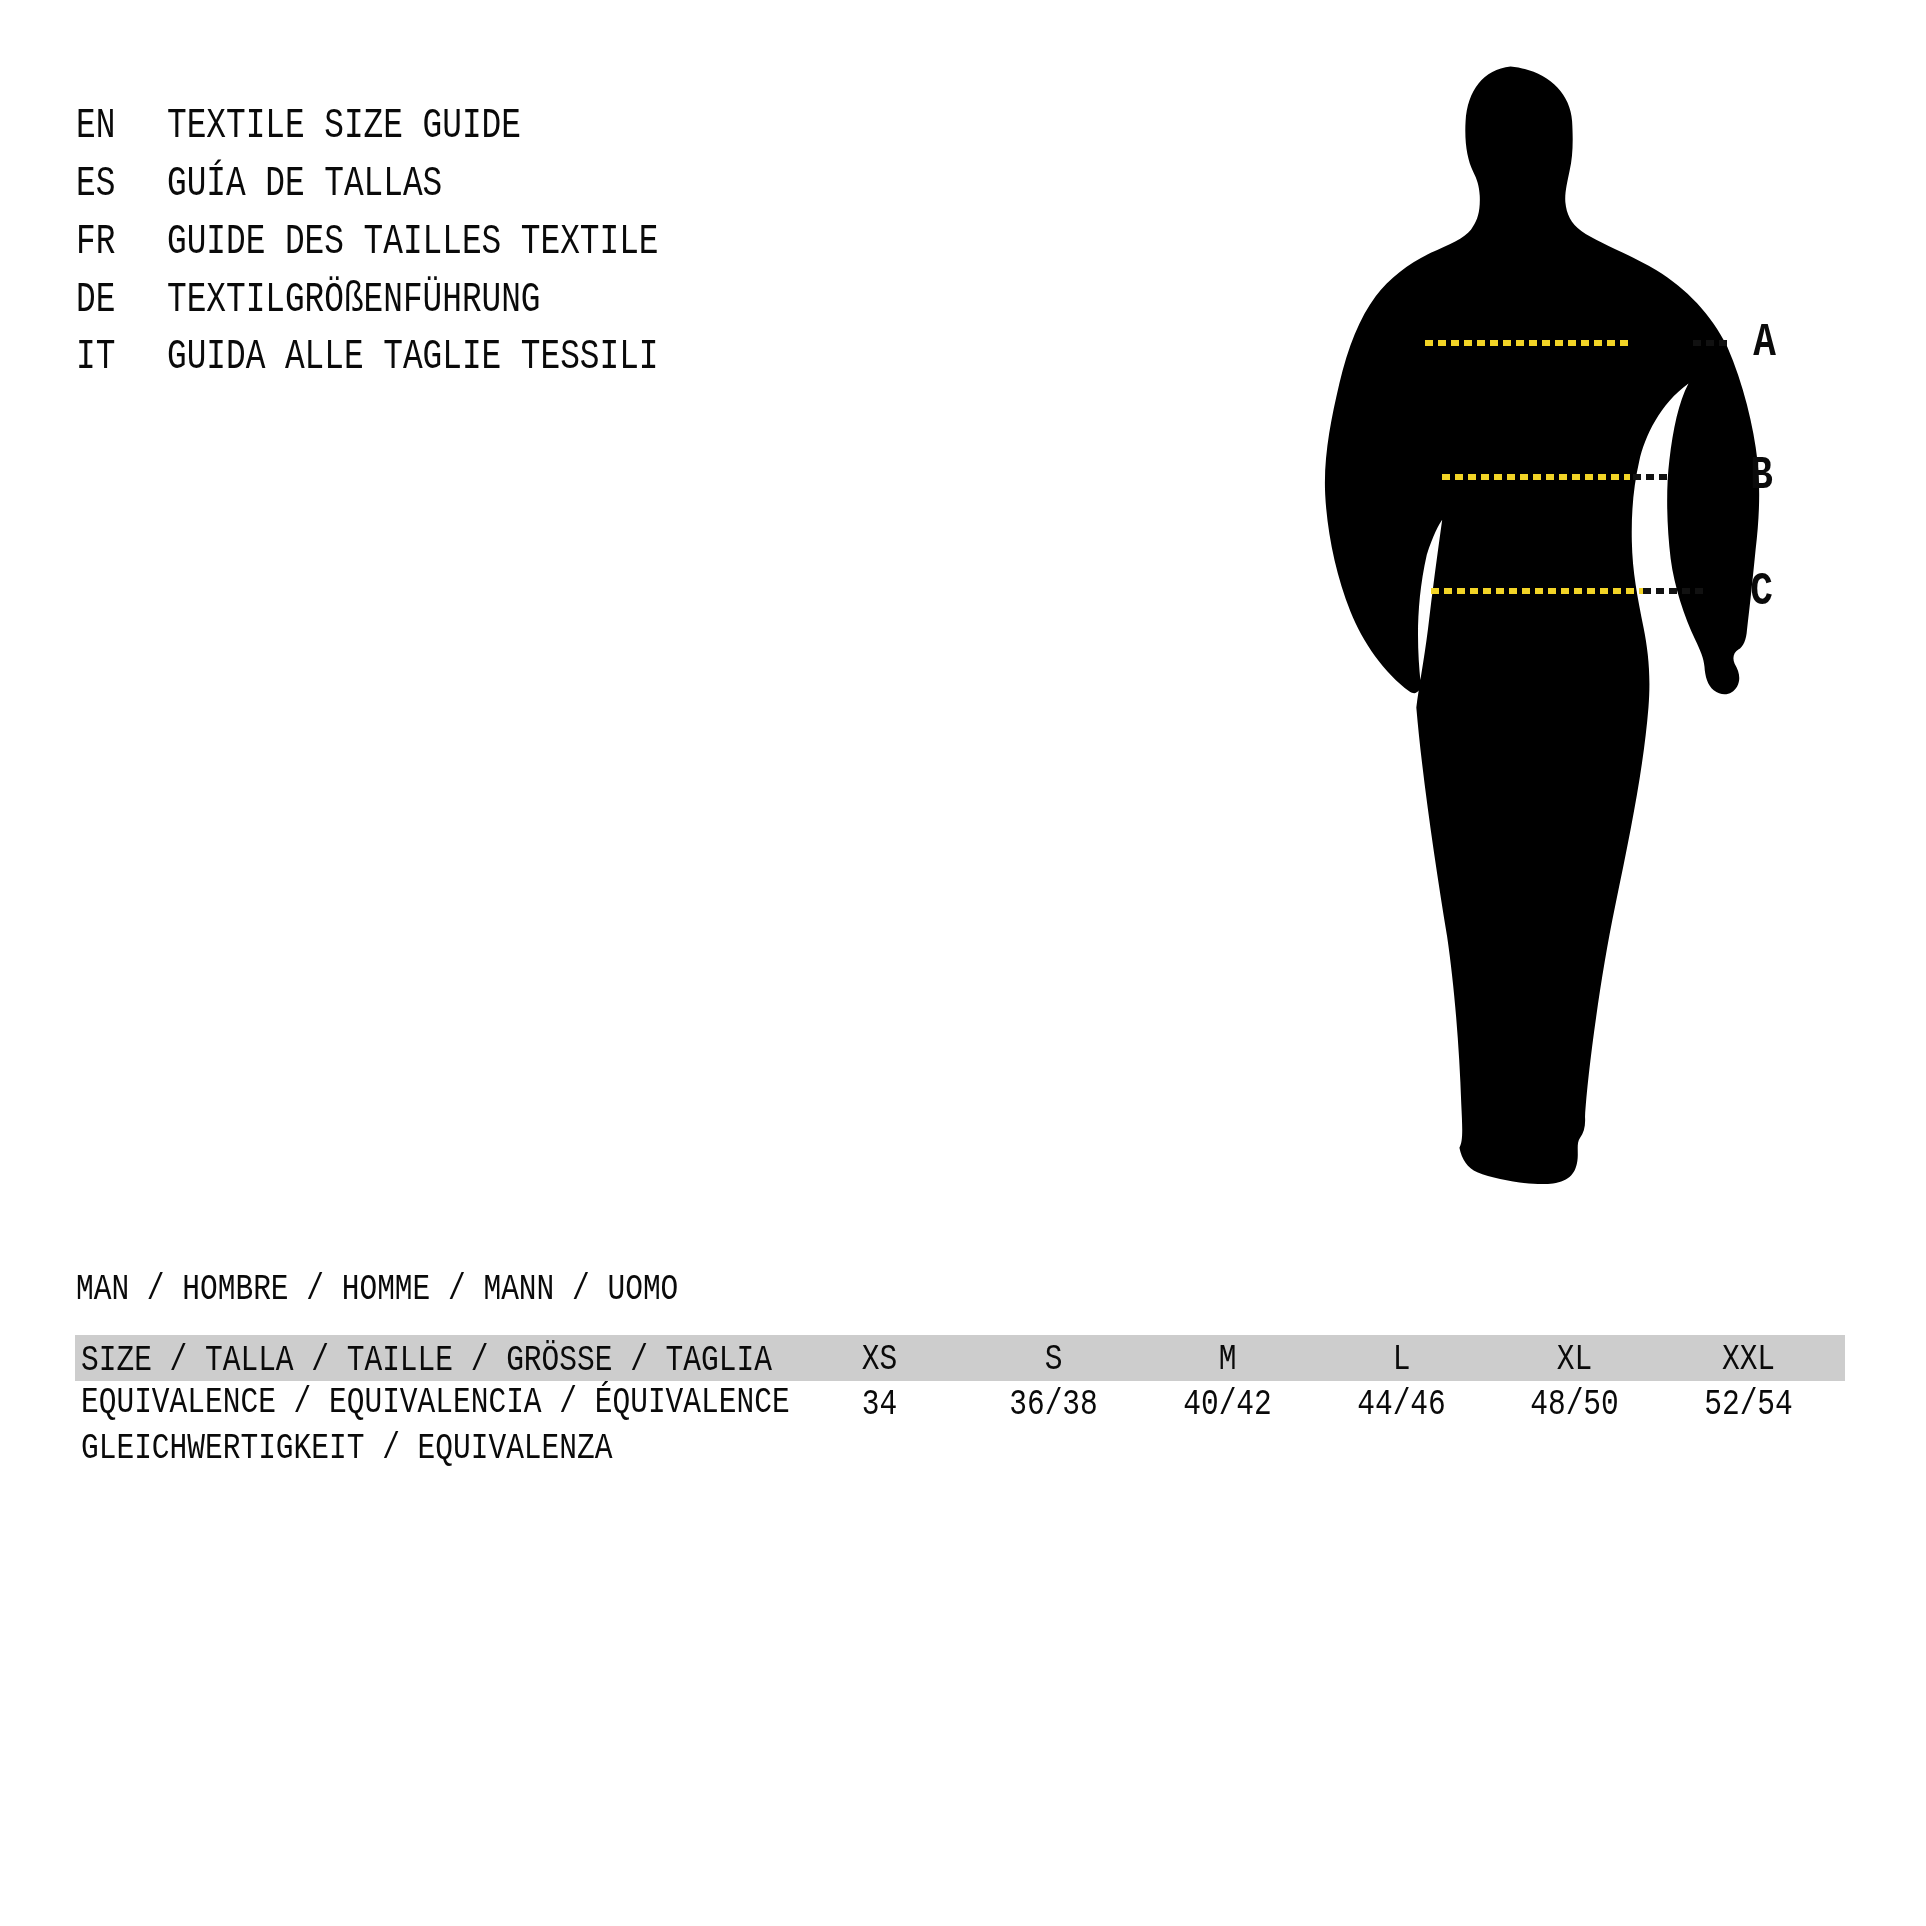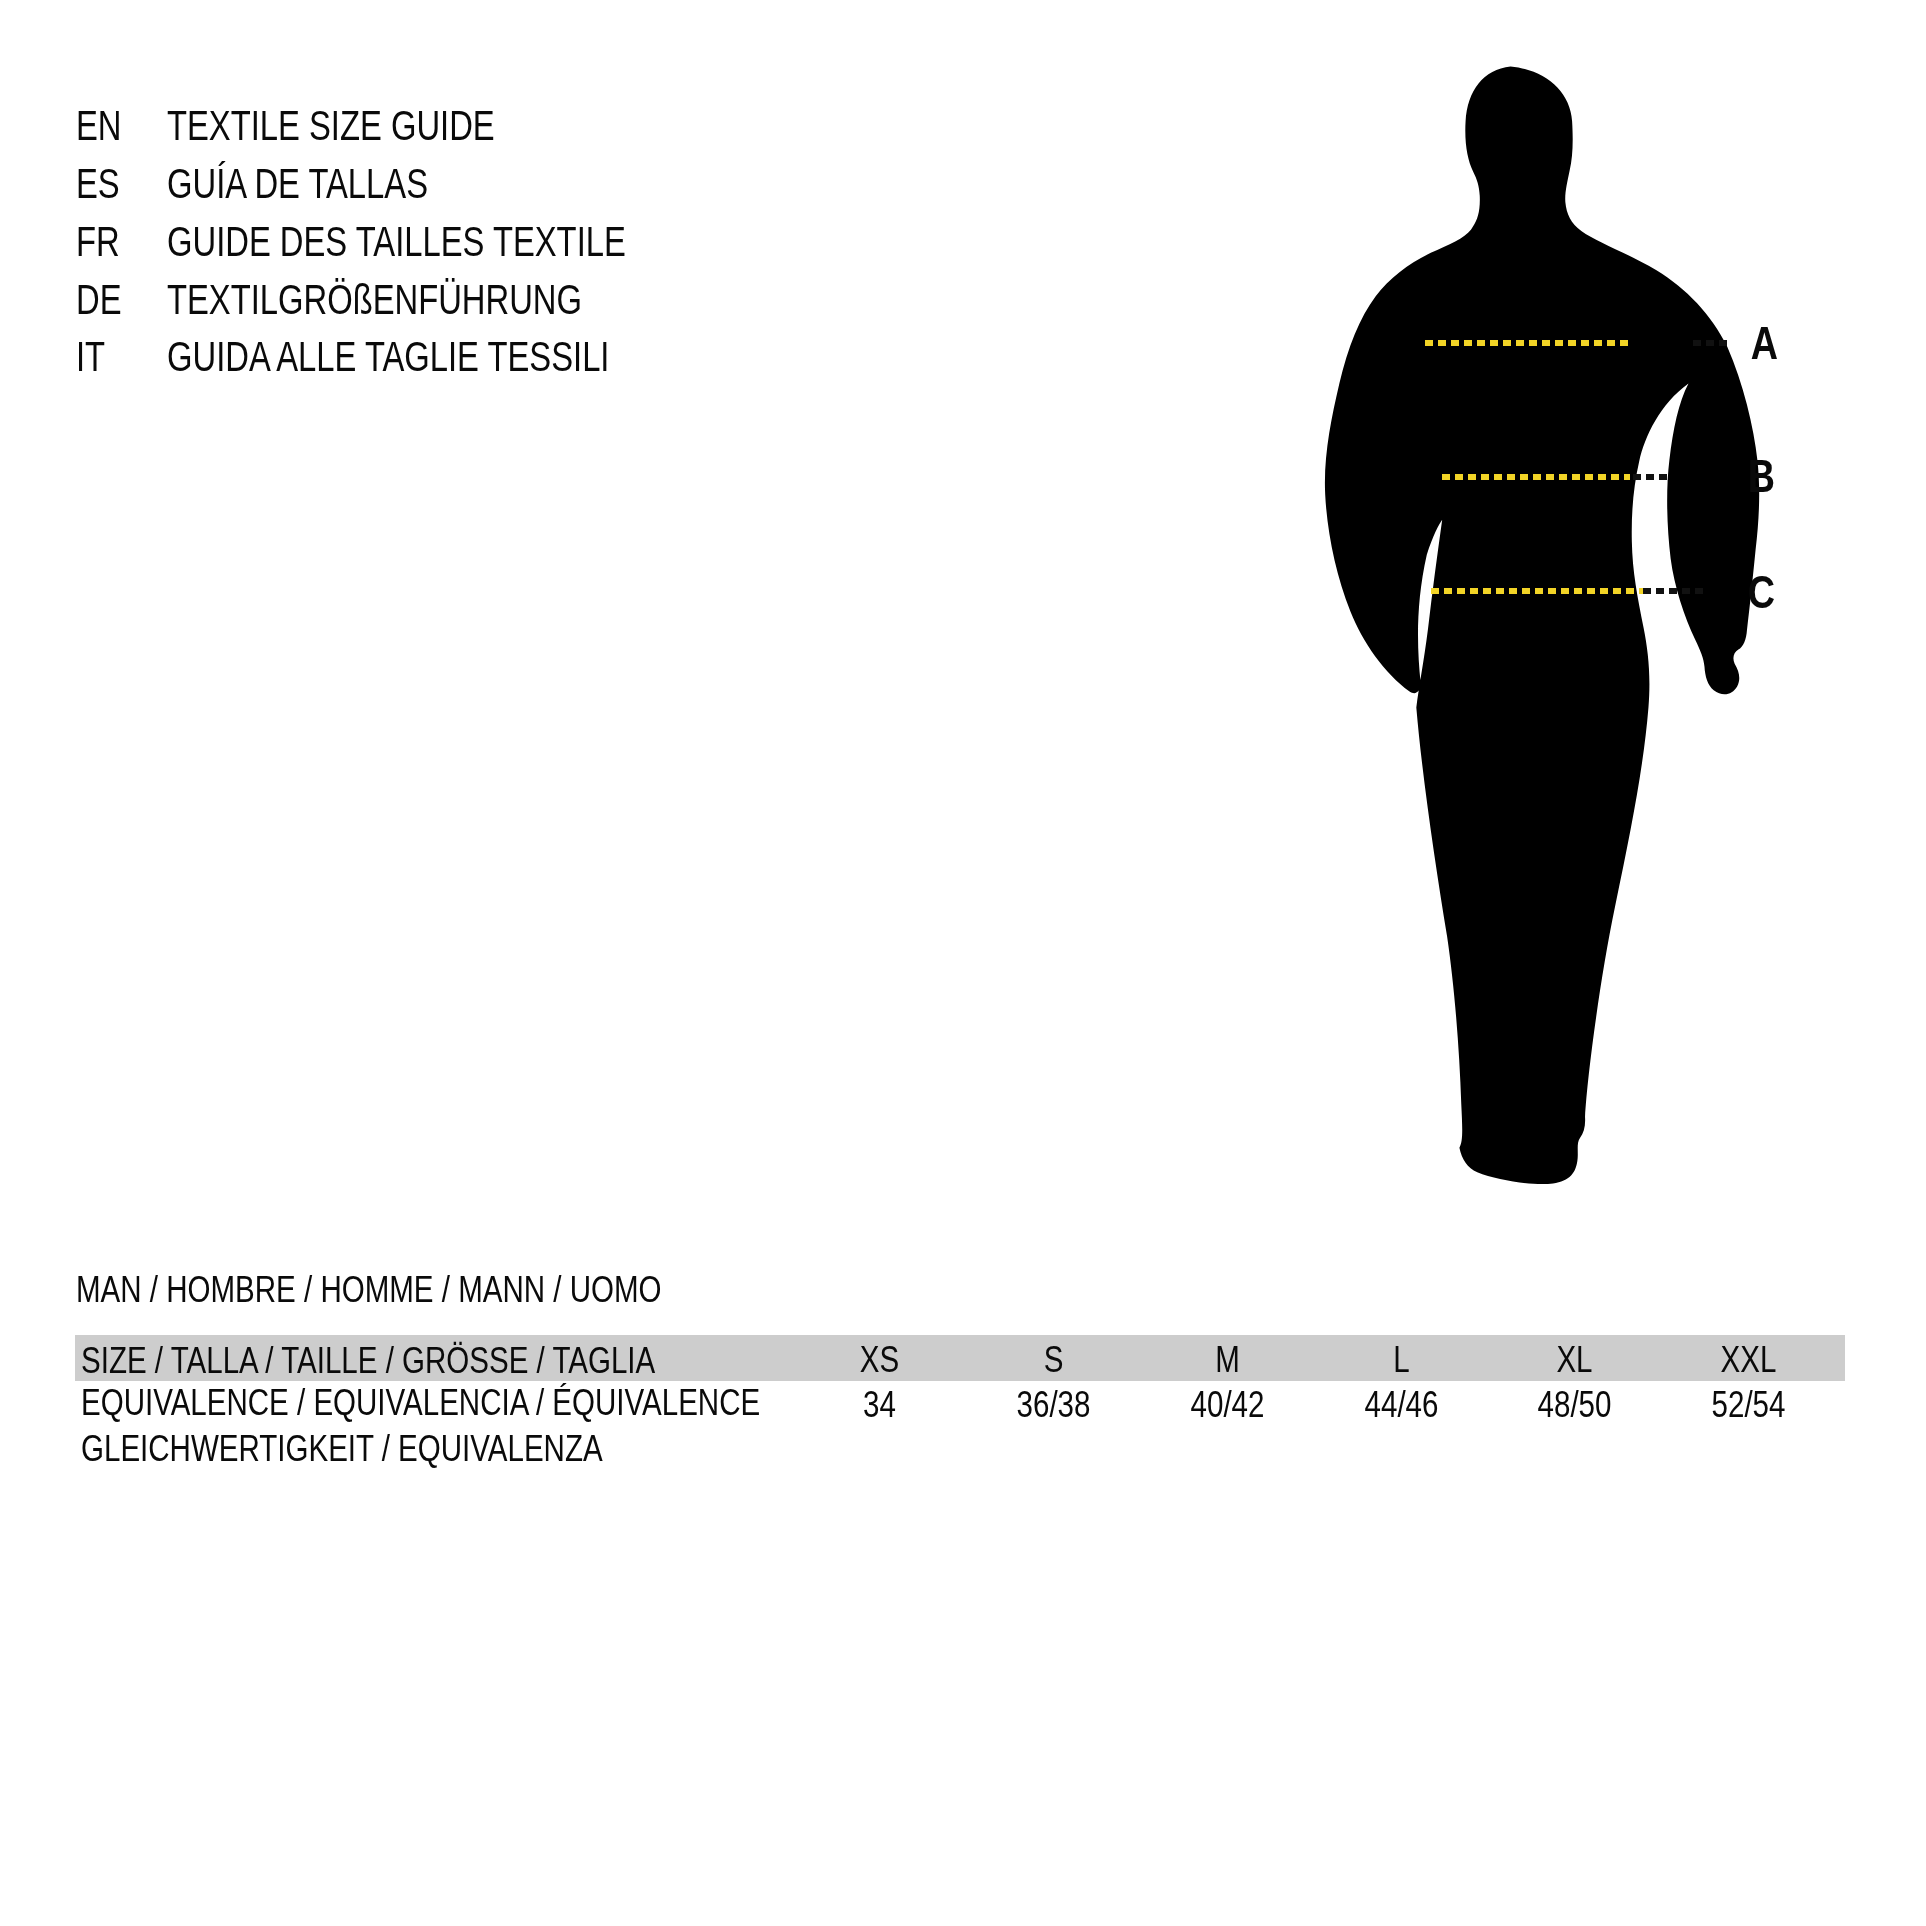--- a/index.html
+++ b/index.html
@@ -1,20 +1,20 @@
 <!DOCTYPE html>
 <html style="font-size:10px"><head>
 <meta charset="utf-8">
 <style>
   html,body{margin:0;padding:0;background:#ffffff;}
   #canvas{
     position:relative;
     width:1926px;height:1926px;
     background:#ffffff;
-    font-family:Liberation Sans, sans-serif;
+    font-family:Liberation Mono, monospace;
     color:#0a0a0a;
     overflow:hidden;
     border-radius:21px;
   }
   .txt{
     position:absolute;
     white-space:nowrap;
     font-size:42px;
     line-height:42px;
     transform:scaleX(0.78);

